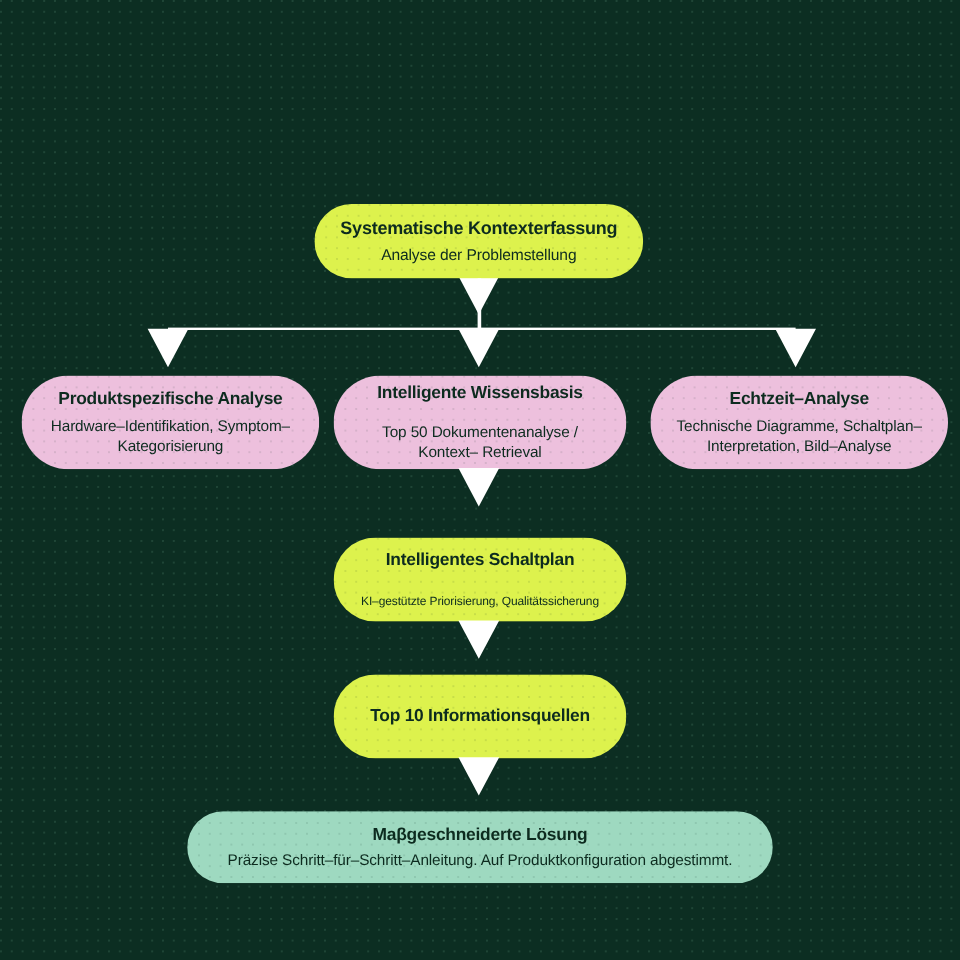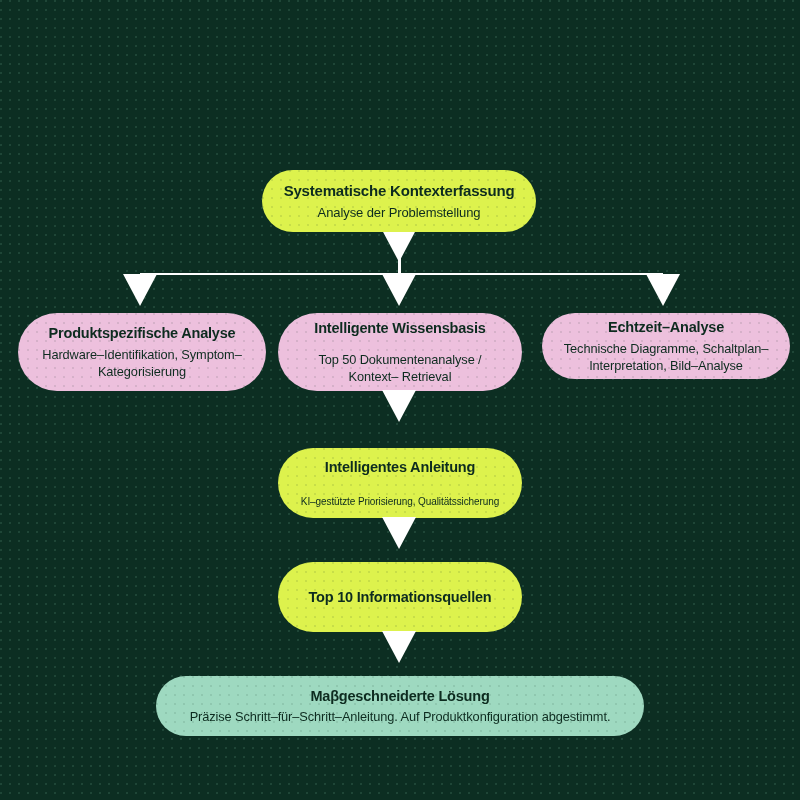--- a/index.html
+++ b/index.html
@@ -58,21 +58,21 @@
   #node-request       { left: 262px; top: 62px;  width: 274px; height: 68px; }
   #node-request .title{ font-size: 15.5px; }
   #node-request .sub  { font-size: 15.5px; }
 
   #node-context       { left: 262px; top: 170px; width: 274px; height: 62px; }
   #node-context .title{ font-size: 15px; }
   #node-context .sub  { font-size: 13px; margin-top: 4px; }
 
   #node-product       { left: 18px;  top: 313px; width: 248px; height: 78px; }
   #node-knowledge     { left: 278px; top: 313px; width: 244px; height: 78px; justify-content: space-between; }
-  #node-realtime      { left: 542px; top: 313px; width: 248px; height: 66px; }
+  #node-realtime      { left: 542px; top: 313px; width: 248px; height: 78px; }
   .pink .title        { font-size: 14.5px; }
   .pink .sub          { font-size: 12.8px; margin-top: 3px; }
 
   #node-reranking     { left: 278px; top: 448px; width: 244px; height: 70px; }
   #node-reranking .title { font-size: 14.5px; }
   #node-reranking .sub   { font-size: 10px; margin-top: 18px; }
 
   #node-top10         { left: 278px; top: 562px; width: 244px; height: 70px; }
   #node-top10 .title  { font-size: 14.5px; }
   #node-top10 .sub    { font-size: 13px; margin-top: 3px; }
@@ -145,21 +145,21 @@
   </div>
 
   <div class="node pink" id="node-realtime">
     <div class="title">Echtzeit–Analyse</div>
     <div class="sub">Technische Diagramme, Schaltplan– Interpretation, Bild–Analyse</div>
   </div>
 
   <div class="arrow" id="arrow-3"></div>
 
   <div class="node lime" id="node-reranking">
-    <div class="title">Intelligentes Anleitung</div>
+    <div class="title">Intelligentes Schaltplan</div>
     <div class="sub">KI–gestützte Priorisierung, Qualitätssicherung</div>
   </div>
 
   <div class="arrow" id="arrow-4"></div>
 
   <div class="node lime" id="node-top10">
     <div class="title">Top 10 Informationsquellen</div>
   </div>
 
   <div class="arrow" id="arrow-5"></div>

